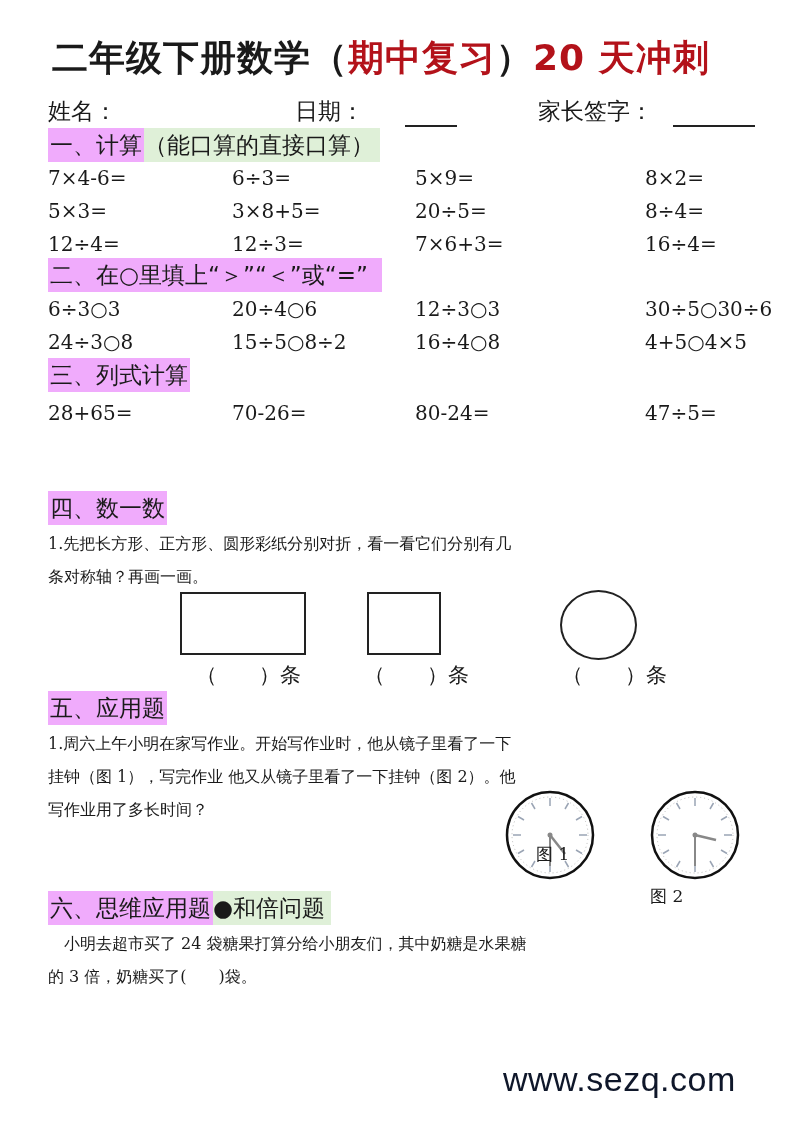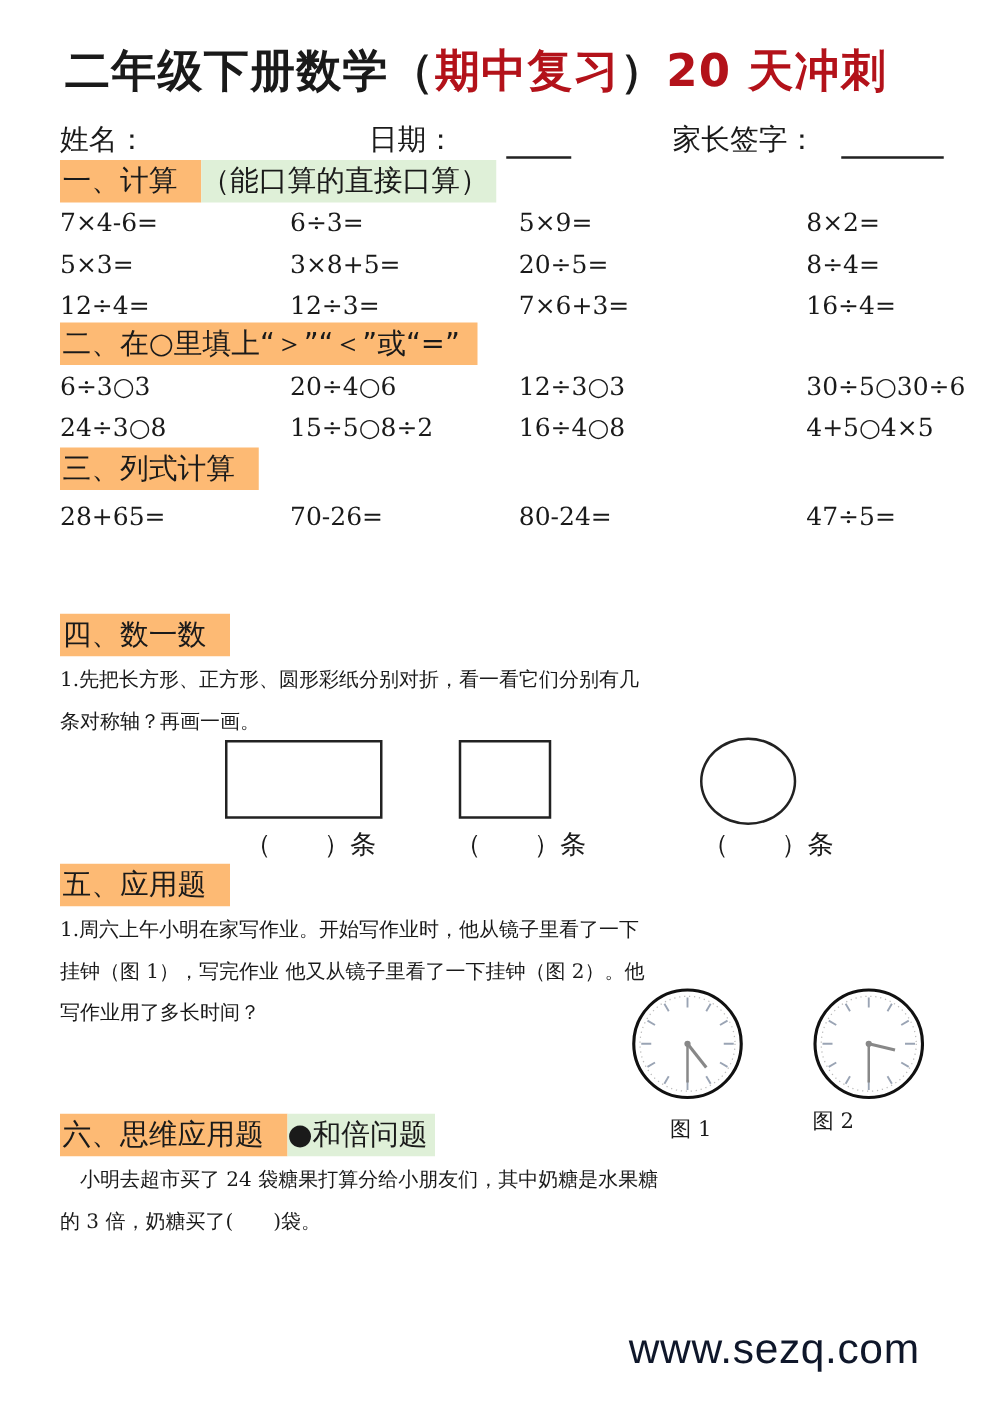--- a/index.html
+++ b/index.html
@@ -7,21 +7,21 @@
   body { position: relative; font-family: "DejaVu Serif", "Liberation Serif", serif; color: #1a1a1a; }
 
   .title { position: absolute; left: 52px; top: 32px; font-family: "DejaVu Sans", "Liberation Sans", sans-serif; font-weight: bold; font-size: 36px; letter-spacing: 1px; white-space: nowrap; line-height: 52px; }
   .title .red { color: #b3121a; }
 
   .info-row { position: absolute; top: 96px; left: 48px; width: 710px; height: 32px; font-size: 23px; }
   .info-row .f { position: absolute; top: 0; white-space: nowrap; }
   .info-row .line { display: inline-block; border-bottom: 2px solid #222; height: 26px; vertical-align: bottom; }
 
   .sec { position: absolute; left: 48px; height: 34px; font-size: 23px; line-height: 34px; white-space: nowrap; font-family: "DejaVu Sans", "Liberation Sans", sans-serif; }
-  .sec .pink { background: #fdba74; display: inline-block; padding: 0 19px 0 2px; }
+  .sec .pink { background: #f0abfc; display: inline-block; padding: 0 2px 0 2px; }
   .sec .green { background: #dff0d8; display: inline-block; padding: 0 6px 0 0; }
 
   .grid { position: absolute; left: 48px; width: 720px; font-size: 20px; font-family: "DejaVu Serif", "Liberation Serif", serif; }
   .grid .row { position: relative; height: 33px; }
   .grid .cell { position: absolute; top: 0; white-space: nowrap; }
   .c0 { left: 0; } .c1 { left: 184px; } .c2 { left: 367px; } .c3 { left: 550px; margin-left: 47px; }
 
   .para { position: absolute; left: 48px; width: 710px; font-size: 16px; line-height: 33px; }
 
   .shape { position: absolute; border: 2px solid #222; background: #fff; }
@@ -144,21 +144,21 @@
       <line x1="63.5" y1="77" x2="60" y2="71"></line>
     <line x1="26.5" y1="77" x2="30" y2="71"></line>
       <line x1="13" y1="63.5" x2="19" y2="60"></line>
     <line x1="13" y1="26.5" x2="19" y2="30"></line>
       <line x1="26.5" y1="13" x2="30" y2="19"></line>
   </g>
   <line x1="45" y1="45" x2="45" y2="76" stroke="#888" stroke-width="2"></line>
   <line x1="45" y1="45" x2="60" y2="64" stroke="#888" stroke-width="2.5"></line>
   <circle cx="45" cy="45" r="2.5" fill="#888"></circle>
 </svg>
-<div class="cap" style="left:536px;top:892px;">图 1</div>
+<div class="cap" style="left:536px;top:843px;">图 1</div>
 
 <svg class="clock" style="left:650px;top:790px;" viewBox="0 0 90 90">
   <circle cx="45" cy="45" r="43" fill="#fff" stroke="#111" stroke-width="2.5"></circle>
   <circle cx="45" cy="45" r="38" fill="none" stroke="#bbb" stroke-width="1" stroke-dasharray="1 3"></circle>
   <g stroke="#9aa4b4" stroke-width="1.5">
     <line x1="45" y1="8" x2="45" y2="16"></line>
       <line x1="45" y1="74" x2="45" y2="82"></line>
     <line x1="8" y1="45" x2="16" y2="45"></line>
       <line x1="74" y1="45" x2="82" y2="45"></line>
     <line x1="63.5" y1="13" x2="60" y2="19"></line>

